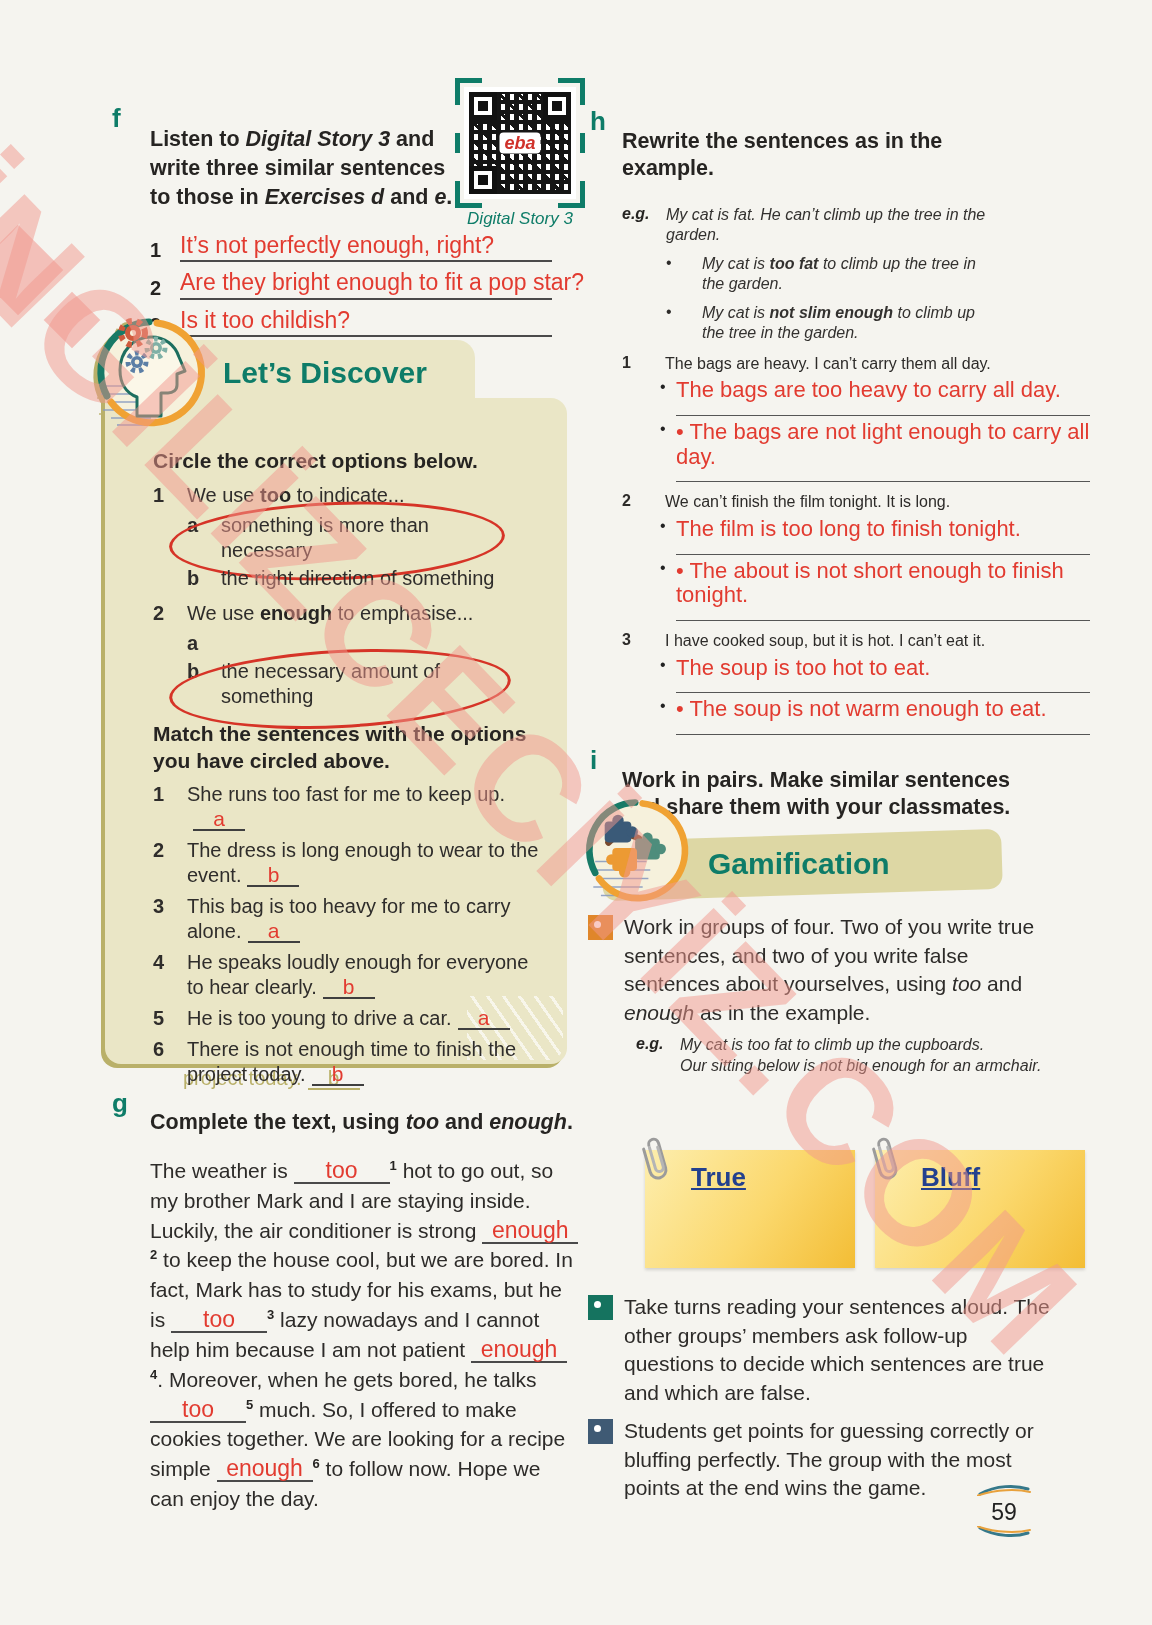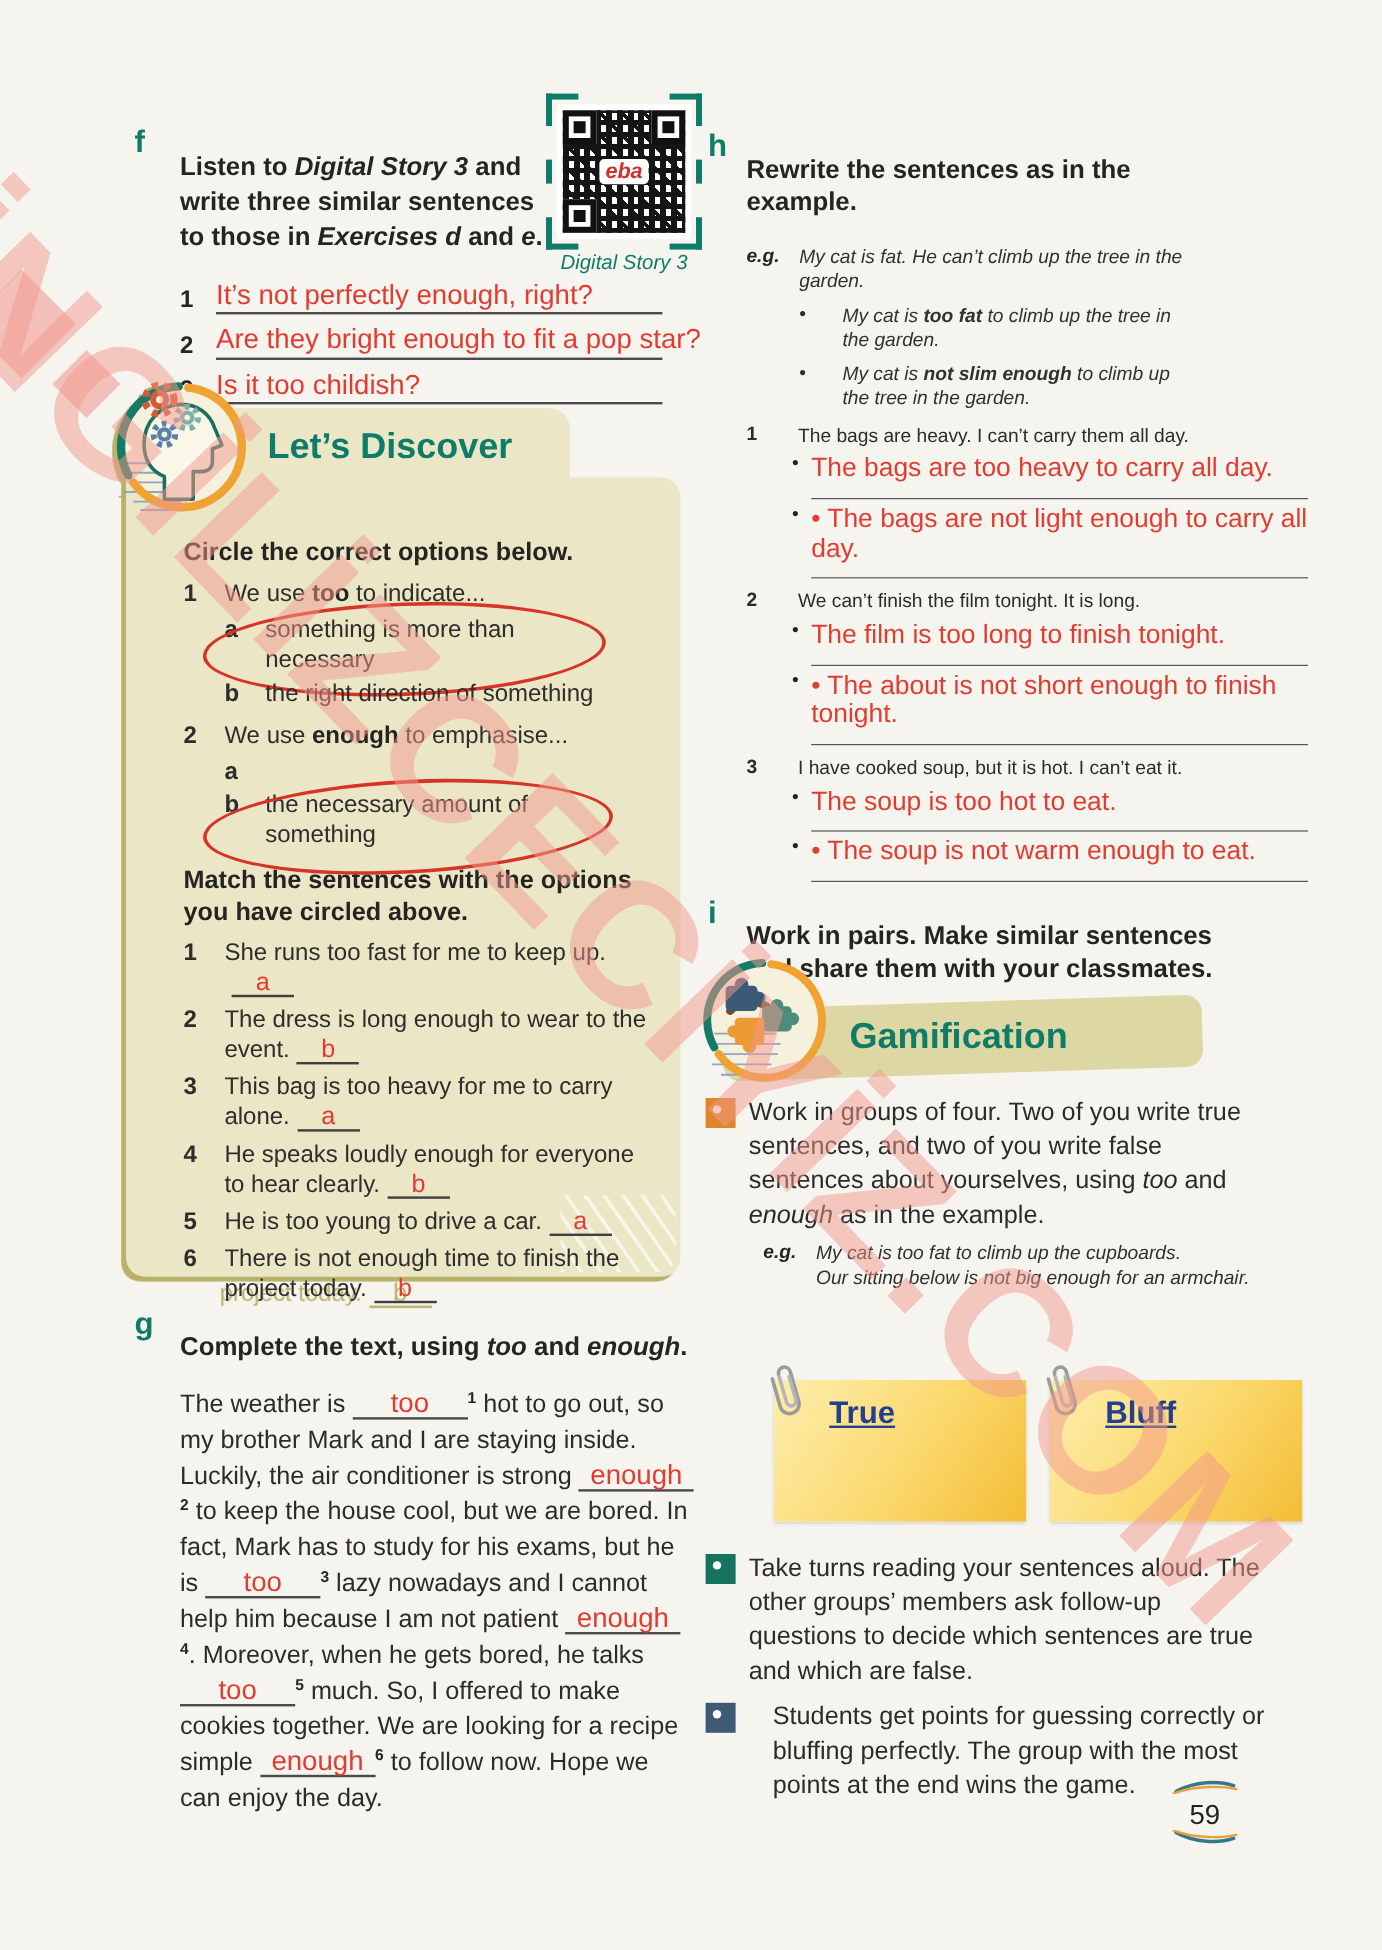--- a/index.html
+++ b/index.html
@@ -90,21 +90,21 @@
   
   .gami{position:absolute;left:588px;top:795px;width:480px;}
   .gami-band{position:absolute;left:14px;top:40px;width:400px;height:60px;background:#ddd7a4;border-radius:14px;transform:rotate(-1.8deg);}
   .gami-icon{position:absolute;left:-8px;top:-2px;width:114px;height:114px;}
   .gami-title{position:absolute;left:120px;top:52px;font-size:30px;font-weight:700;color:#0e7c68;}
   .step{position:absolute;display:flex;}
   .sq{width:25px;height:25px;flex:none;margin-right:11px;position:relative;margin-top:2px;}
   .sq::after{content:"";position:absolute;left:6px;top:6px;width:7px;height:7px;border-radius:50%;background:#fff;}
   .sq.orange{background:#e0862a;} .sq.teal{background:#15735f;} .sq.slate{background:#3f5a74;}
   .step-text{width:432px;font-size:21px;line-height:1.36;}
-  .s1{left:0;top:118px;} .s2{left:0;top:498px;} .s3{left:0;top:622px;gap:20px;}
+  .s1{left:0;top:118px;} .s2{left:0;top:498px;} .s3{left:0;top:622px;}
   .eg2{position:absolute;left:48px;top:240px;display:flex;}
   .eg2-lines{width:432px;font-style:italic;line-height:1.3;color:#33312f;}
   .eg2-l1{width:340px;}
   .note{position:absolute;width:210px;height:118px;background:linear-gradient(125deg,#fdeeae 0%,#fbd86d 55%,#f3bd35 100%);box-shadow:0 2px 3px rgba(0,0,0,.14);}
   .note1{left:57px;top:355px;} .note2{left:287px;top:355px;text-decoration:underline;}
   .note-label{position:absolute;left:46px;top:12px;color:#23408e;font-weight:700;font-size:26px;text-decoration:underline;}
   .clip{position:absolute;left:-2px;top:-20px;transform:rotate(-16deg);}
   
   .pagenum{position:absolute;left:972px;top:1482px;width:64px;text-align:center;}
   .pagenum .num{font-size:23px;color:#222;line-height:1;display:block;margin:1px 0;}

